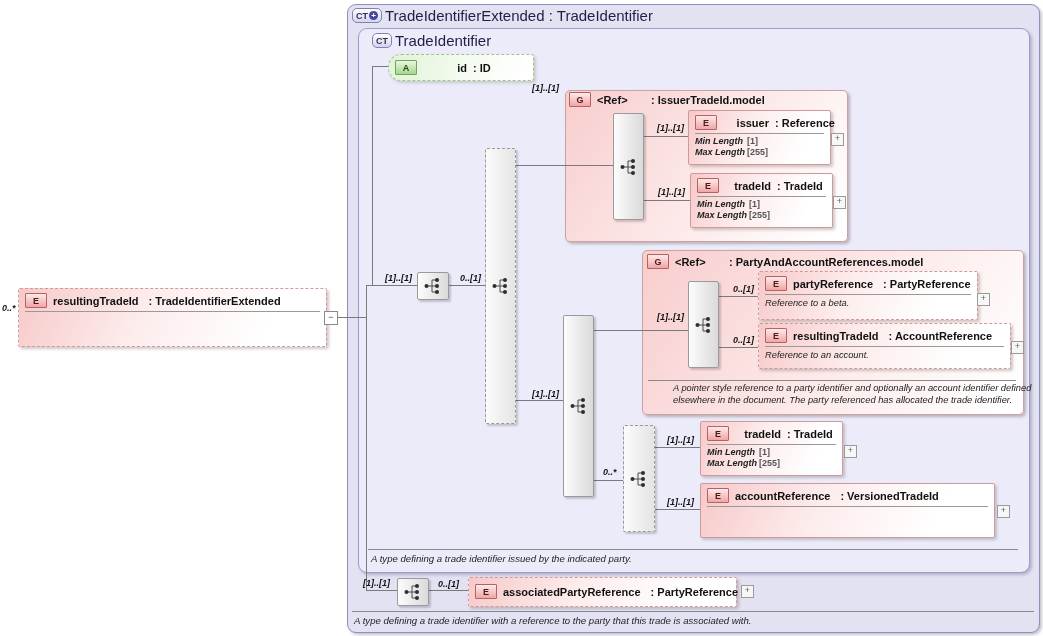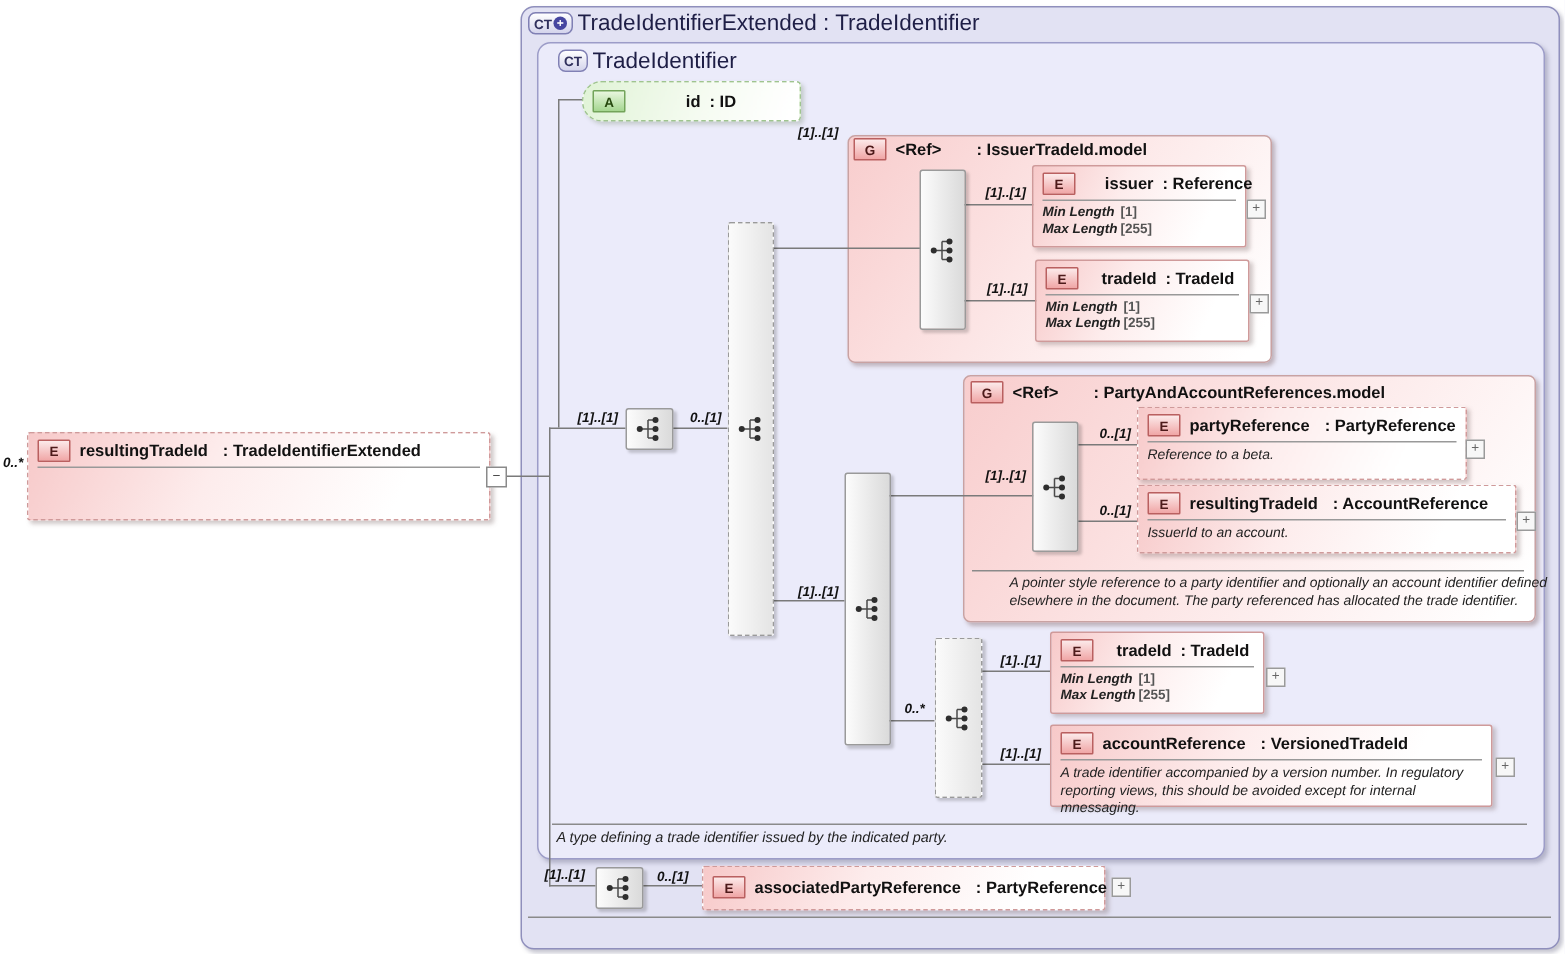--- a/index.html
+++ b/index.html
@@ -96,20 +96,21 @@
   <div class="hline" style="left:717px;top:347px;width:41px"></div>
   <div class="hline" style="left:592px;top:480px;width:31px"></div>
   <div class="hline" style="left:653px;top:447px;width:47px"></div>
   <div class="hline" style="left:653px;top:509px;width:47px"></div>
   <div class="hline" style="left:366px;top:590px;width:31px"></div>
   <div class="hline" style="left:427px;top:590px;width:41px"></div>
 
   <div class="sep" style="left:368px;top:549px;width:650px"></div>
   <div class="ftext" style="left:371px;top:553px">A type defining a trade identifier issued by the indicated party.</div>
   <div class="sep" style="left:352px;top:611px;width:682px"></div>
+  <div class="ftext" style="left:354px;top:615px">A type defining a trade identifier with a reference to the party that this trade is associated with.</div>
   <div class="sep" style="left:648px;top:380px;width:368px"></div>
   <div class="fblock" style="left:673px;top:383px;width:368px">A pointer style reference to a party identifier and optionally an account identifier defined elsewhere in the document. The party referenced has allocated the trade identifier.</div>
 
   <div class="ct-head" style="left:352px;top:7px">
     <span class="badge b-ct">
         <span>CT</span>
         <span class="plus-circle">+</span>
       </span>
     <span class="ct-title">TradeIdentifierExtended : TradeIdentifier</span>
   </div>
@@ -280,21 +281,21 @@
   </div>
   <div class="expand" style="left:977px;top:293px">+</div>
 
   <div class="ebox dashed" style="left:758px;top:323px;width:251px;height:44px">
     <div class="ehead">
       <span class="badge b-e">E</span>
       <span class="ename">resultingTradeId</span>
       <span class="etype">: AccountReference</span>
     </div>
     <div class="esep"></div>
-    <div class="edoc">IssuerId to an account.</div>
+    <div class="edoc">Reference to an account.</div>
   </div>
   <div class="expand" style="left:1011px;top:341px">+</div>
 
   <div class="ebox" style="left:700px;top:421px;width:141px;height:53px">
     <div class="ehead">
       <span class="badge b-e">E</span>
       <span class="ename colname">tradeId</span>
       <span class="etype" style="margin-left:0">: TradeId</span>
     </div>
     <div class="esep"></div>
@@ -311,21 +312,20 @@
   </div>
   <div class="expand" style="left:844px;top:445px">+</div>
 
   <div class="ebox" style="left:700px;top:483px;width:293px;height:53px">
     <div class="ehead">
       <span class="badge b-e">E</span>
       <span class="ename">accountReference</span>
       <span class="etype">: VersionedTradeId</span>
     </div>
     <div class="esep"></div>
-    <div class="edoc">A trade identifier accompanied by a version number. In regulatory reporting views, this should be avoided except for internal mnessaging.</div>
   </div>
   <div class="expand" style="left:997px;top:505px">+</div>
 
   <div class="ebox dashed" style="left:468px;top:577px;width:267px;height:28px">
     <div class="ehead" style="padding-top:6px">
       <span class="badge b-e">E</span>
       <span class="ename">associatedPartyReference</span>
       <span class="etype">: PartyReference</span>
     </div>
   </div>

